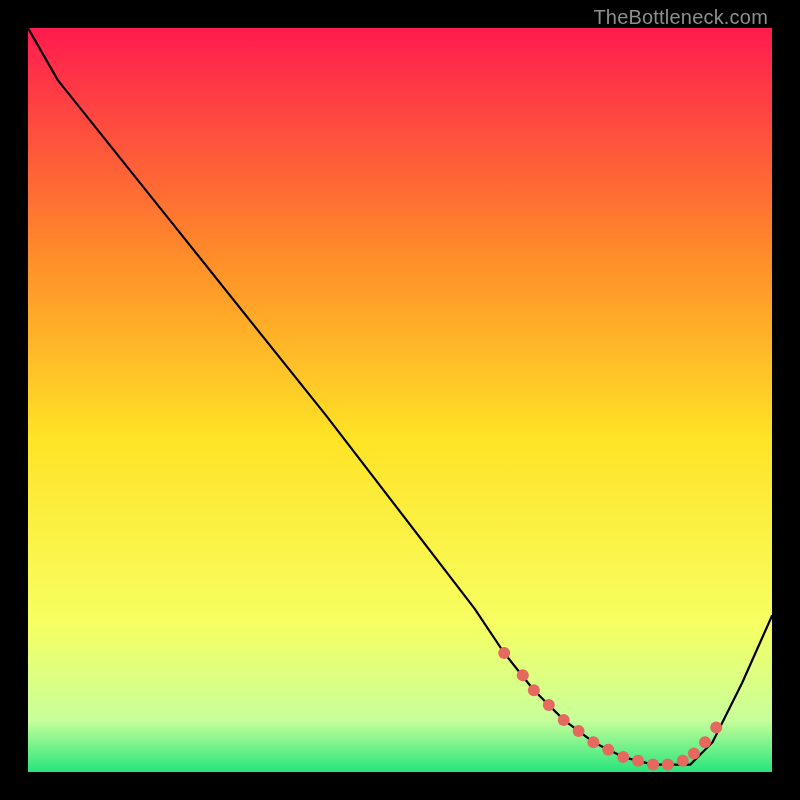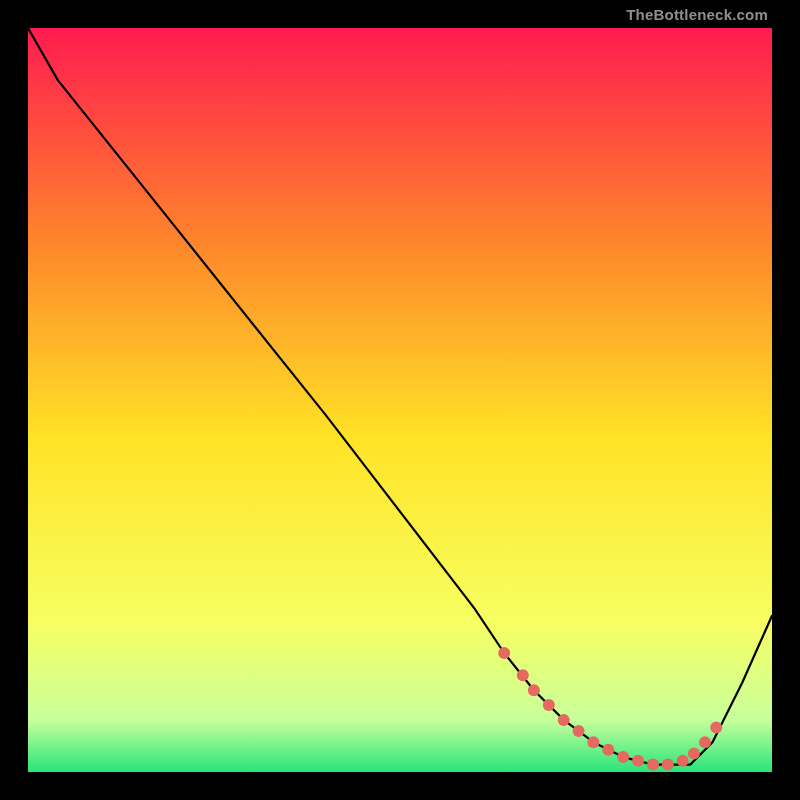--- a/index.html
+++ b/index.html
@@ -24,22 +24,22 @@
     left: 0;
     top: 0;
     width: 744px;
     height: 744px;
   }
   .watermark {
     position: absolute;
     top: 6px;
     right: 32px;
     font-family: Arial, Helvetica, sans-serif;
-    font-size: 15px;
-    font-weight: 700;
+    font-size: 20px;
+    font-weight: 400;
     color: #8e8e8e;
     letter-spacing: 0.2px;
     user-select: none;
   }
   svg { display: block; }
 </style>
 </head>
 <body>
 
 <div class="watermark">TheBottleneck.com</div>

